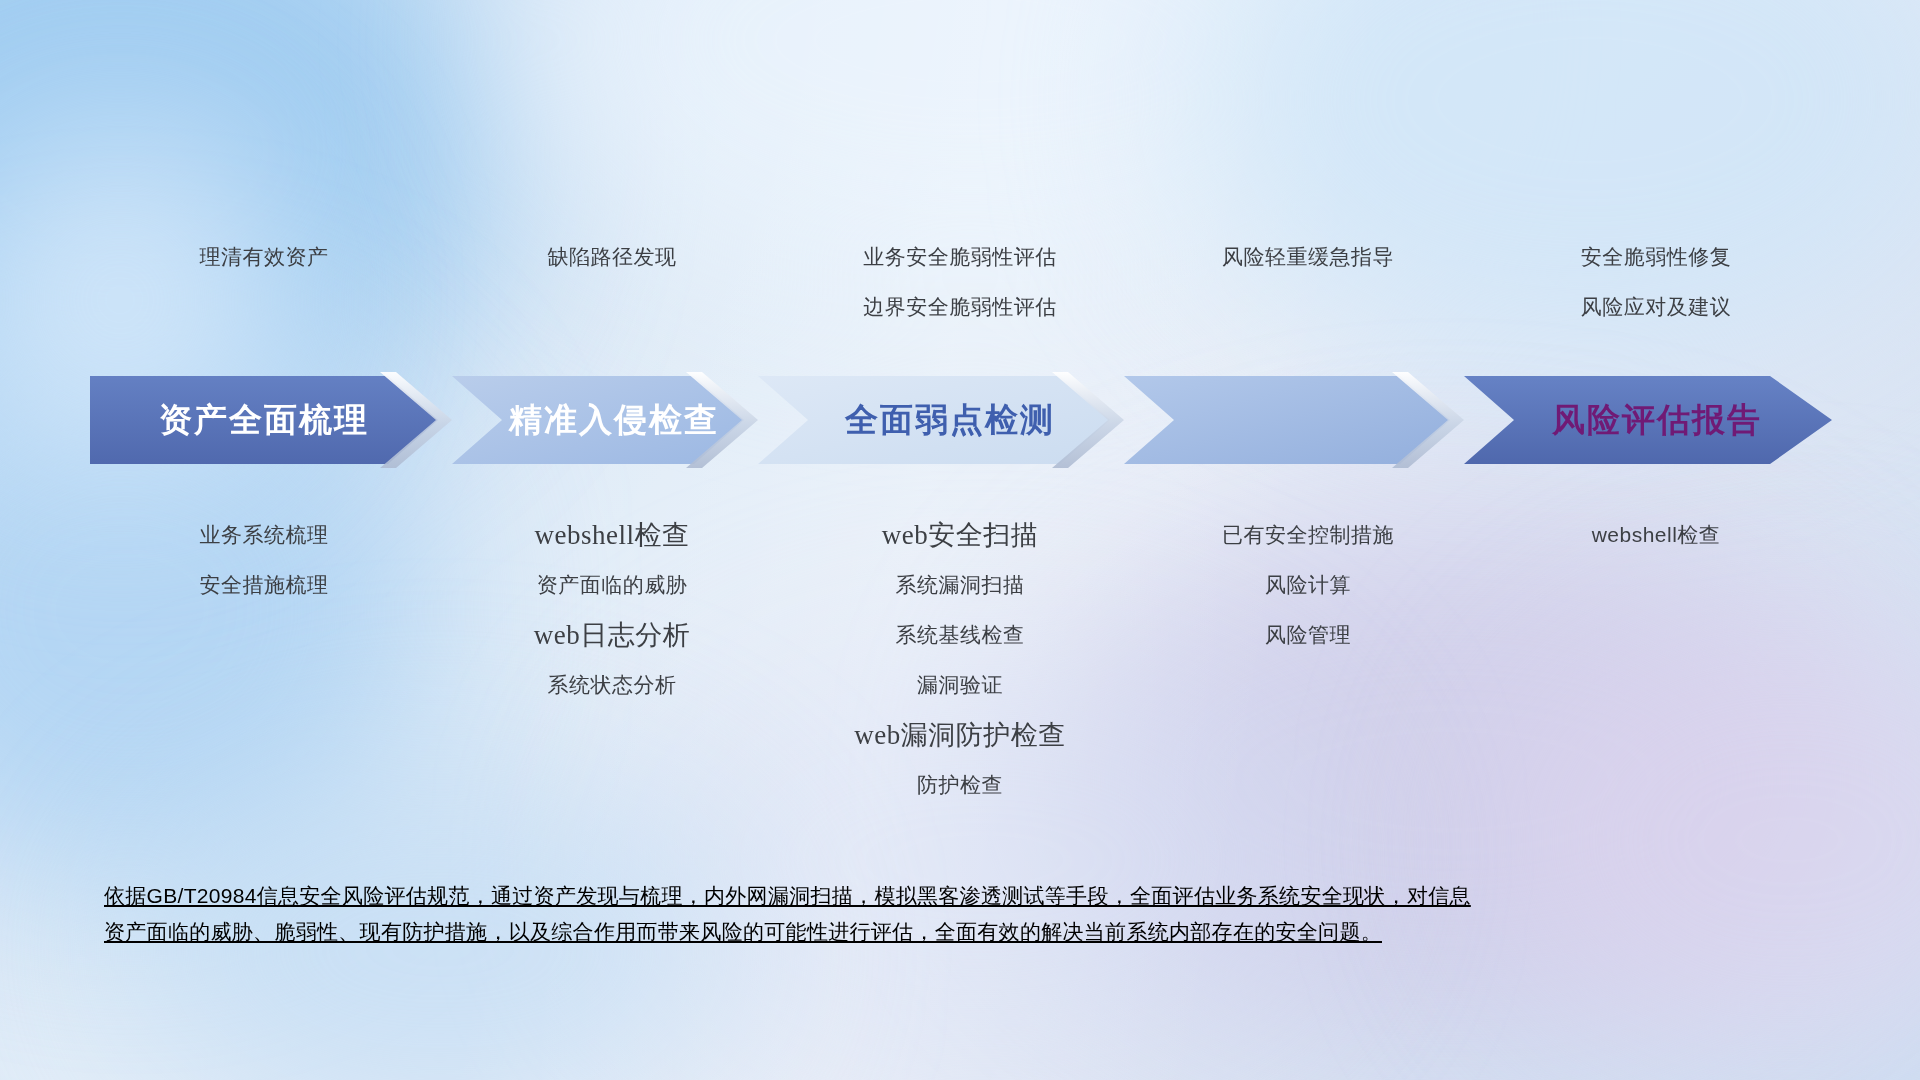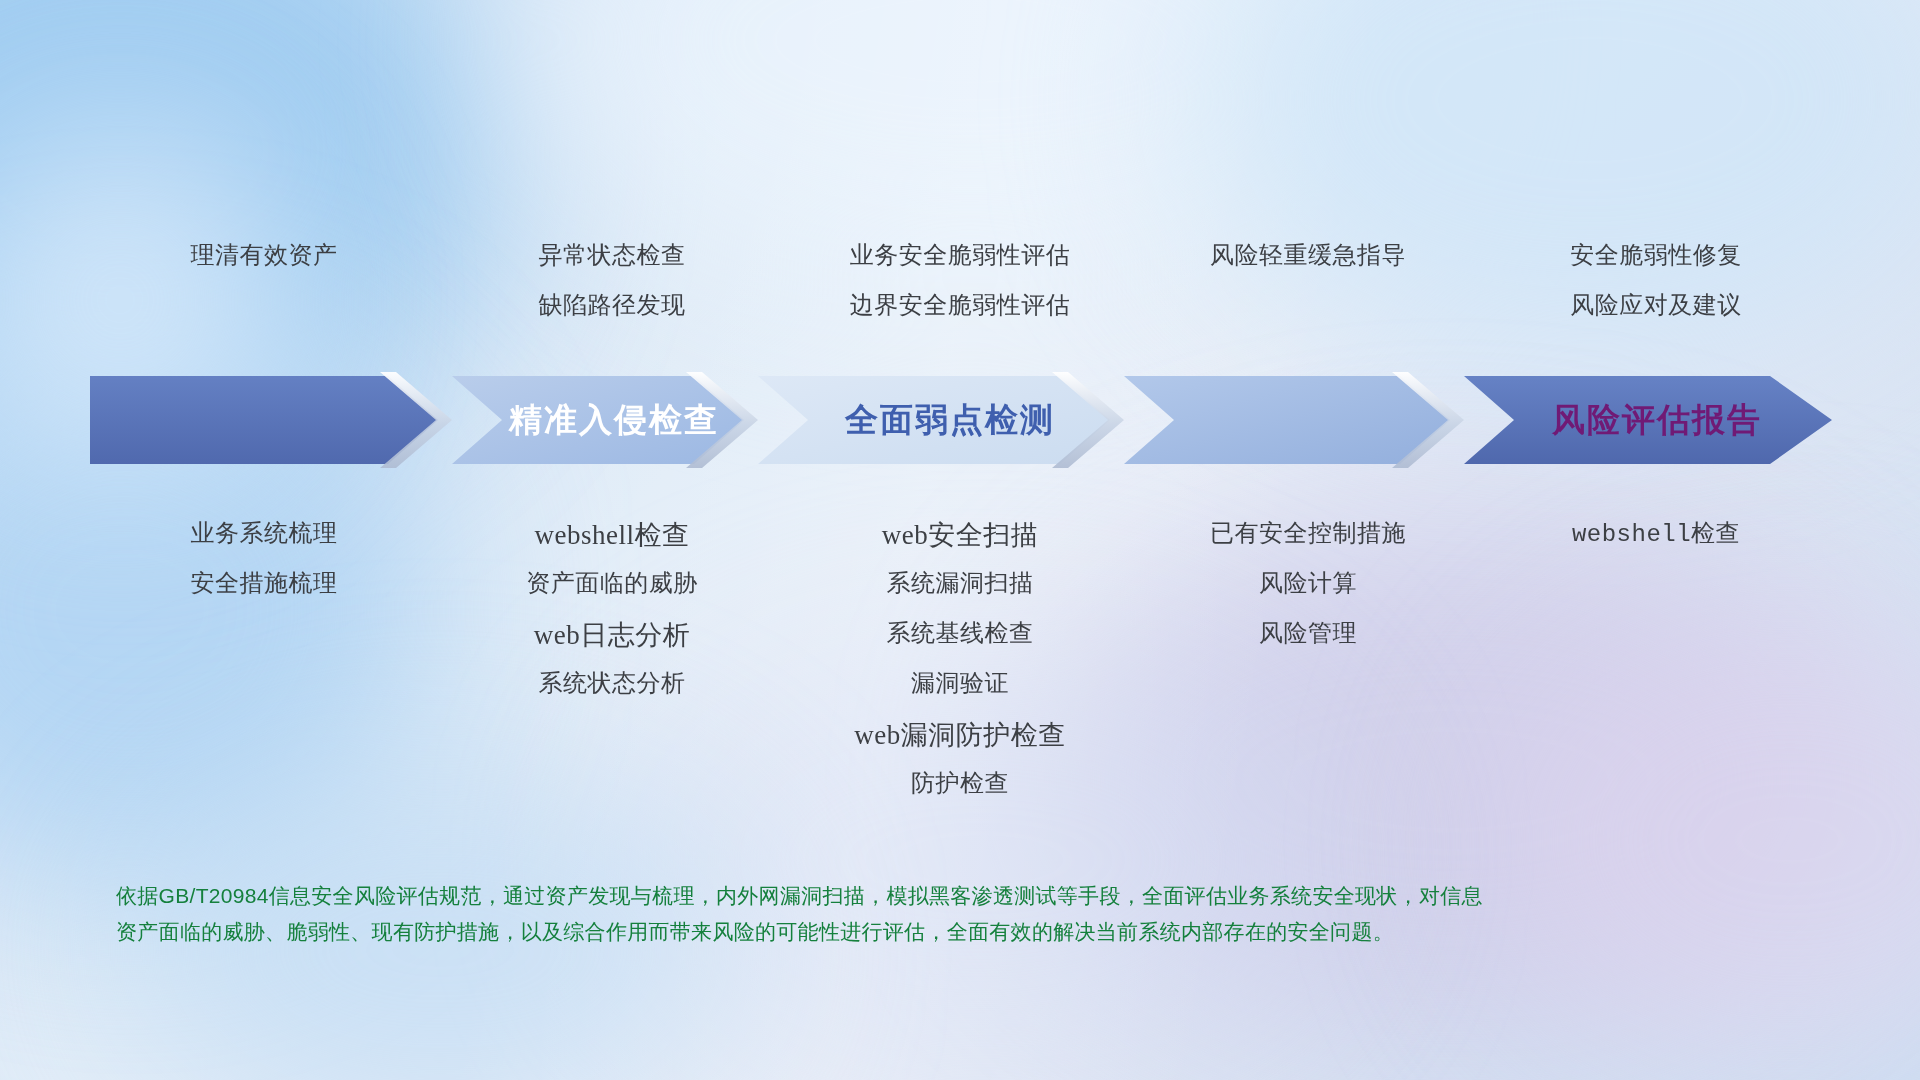--- a/index.html
+++ b/index.html
@@ -79,25 +79,25 @@
   .row-top    { top: 232px; }
   .row-bottom { top: 510px; }
 
   .col {
     text-align: center;
     padding: 0 6px;
   }
 
   .item {
     color: #3c3f44;
-    font-size: 24px;
+    font-size: 21px;
     line-height: 50px;
     letter-spacing: .5px;
     white-space: nowrap;
-    font-family: Liberation Mono, monospace;
+    font-family: Liberation Sans, sans-serif;
   }
   .item.has-latin {
     font-family: "Liberation Serif", "DejaVu Serif", serif;
     font-size: 27px;
   }
 
   
   .band {
     position: absolute;
     left: 0;
@@ -117,28 +117,29 @@
     font-size: 33px;
     font-weight: bold;
     letter-spacing: 2px;
     white-space: nowrap;
     font-family: "Liberation Sans", "DejaVu Sans", sans-serif;
   }
 
   
   .footer {
     position: absolute;
-    left: 116px;
+    left: 104px;
     top: 878px;
     width: 1540px;
-    color: #15803d;
+    color: #000000;
     font-size: 21px;
     line-height: 36px;
     letter-spacing: .3px;
     font-family: "Liberation Sans", "DejaVu Sans", sans-serif;
+    text-decoration: underline;
   }
   .footer div { white-space: nowrap; }
 </style>
 </head>
 <body>
 
 <div id="stage">
 
   <div class="bg-base"></div>
   <div class="bg-blob blob-a"></div>
@@ -152,21 +153,20 @@
   <div class="bg-blob blob-h"></div>
   <div class="bg-sheen"></div>
 
   <div class="content">
 
     <div class="row row-top" id="row-top">
         <div class="col">
           <div class="item">理清有效资产</div>
         </div>
         <div class="col">
-          <div class="item">异常状态检查</div>
           <div class="item">缺陷路径发现</div>
         </div>
         <div class="col">
           <div class="item">业务安全脆弱性评估</div>
           <div class="item">边界安全脆弱性评估</div>
         </div>
         <div class="col">
           <div class="item">风险轻重缓急指导</div>
         </div>
         <div class="col">
@@ -213,20 +213,21 @@
 
         <path d="M758,8 L1060,8 L1110,52 L1060,96 L758,96 L808,52 Z" fill="url(#gC)"></path>
         <path d="M1068,4 L1124,52 L1068,100 L1052,100 L1108,52 L1052,4 Z" fill="url(#edge)"></path>
 
         <path d="M1124,8 L1400,8 L1450,52 L1400,96 L1124,96 L1174,52 Z" fill="url(#gD)"></path>
         <path d="M1408,4 L1464,52 L1408,100 L1392,100 L1448,52 L1392,4 Z" fill="url(#edge)"></path>
 
         <path d="M1464,8 L1770,8 L1832,52 L1770,96 L1464,96 L1514,52 Z" fill="url(#gE)"></path>
       </svg>
 
+      <div class="band-label" id="label-0" style="left: 90px; width: 348px; color: rgb(255, 255, 255);">资产全面梳理</div>
       <div class="band-label" id="label-1" style="left: 470px; width: 288px; color: rgb(255, 255, 255);">精准入侵检查</div>
       <div class="band-label" id="label-2" style="left: 776px; width: 348px; color: rgb(63, 95, 174);">全面弱点检测</div>
       <div class="band-label" id="label-4" style="left: 1482px; width: 350px; color: #701a75;">风险评估报告</div>
     </div>
 
     <div class="row row-bottom" id="row-bottom">
         <div class="col">
           <div class="item">业务系统梳理</div>
           <div class="item">安全措施梳理</div>
         </div>

